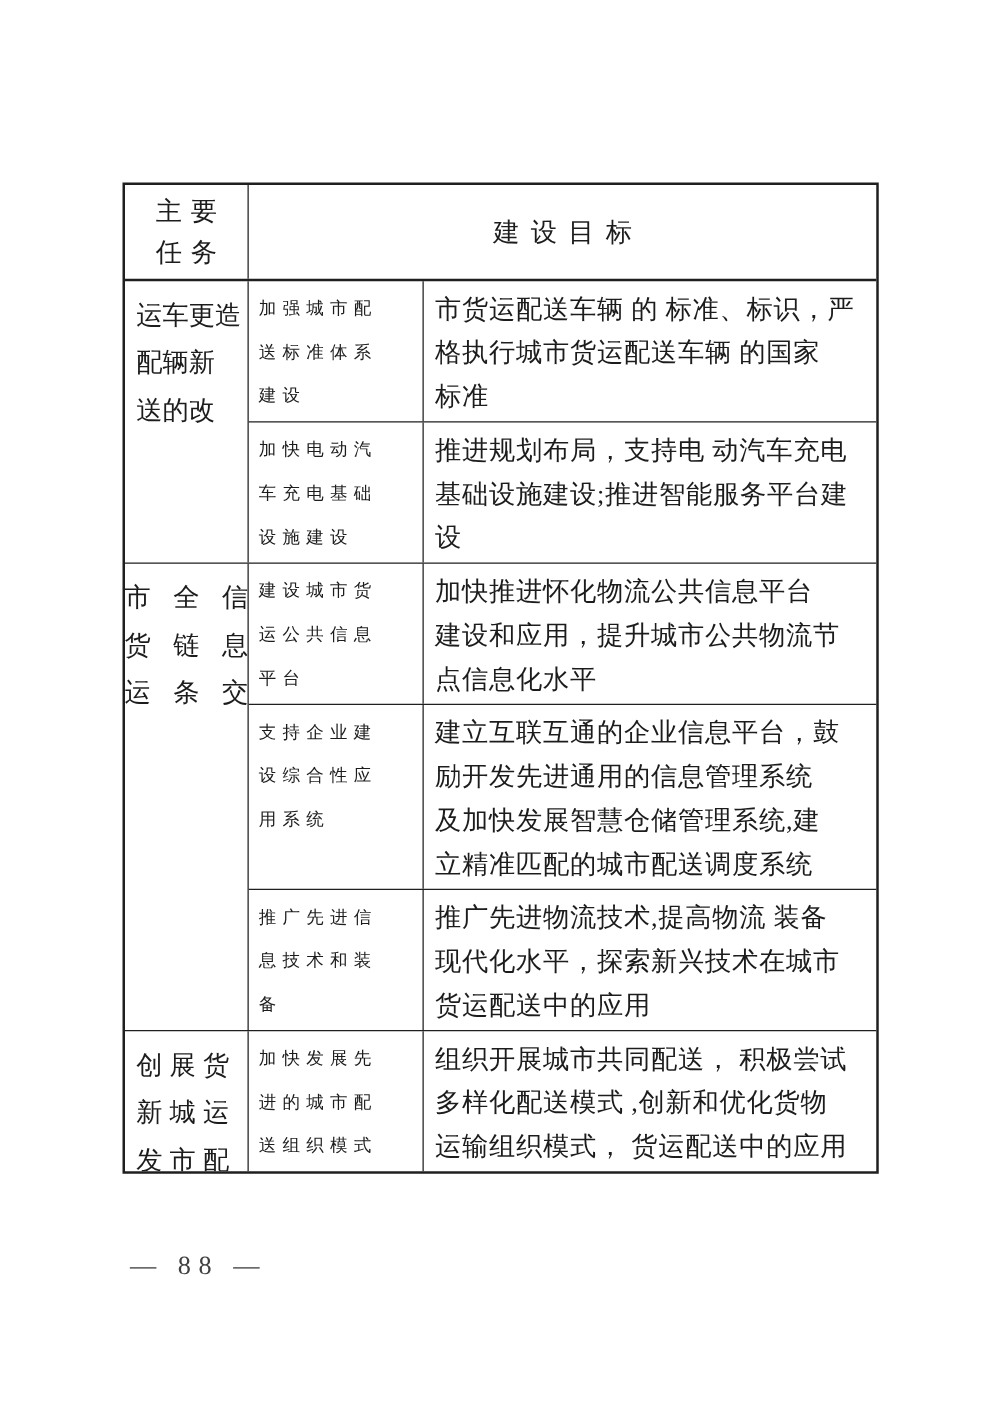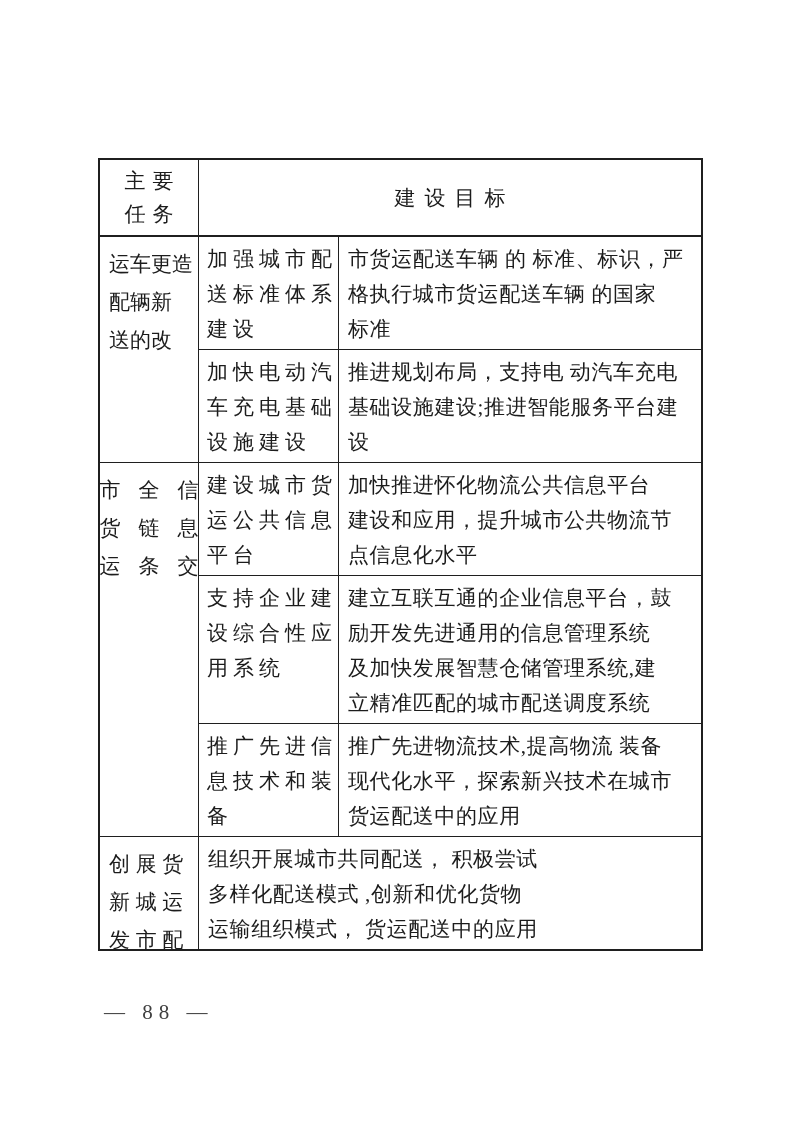--- a/index.html
+++ b/index.html
@@ -6,21 +6,21 @@
   html,body { background:#ffffff; }
   .page {
     position:relative;
     width:793px; height:1122px;
     background:#ffffff;
     font-family:"Liberation Serif","DejaVu Serif",serif;
     color:#1c1c1c;
     overflow:hidden;
   }
   .doc-table {
-    position:absolute; left:98px; top:158px; width:605px;
+    position:absolute; left:98px; top:146px; width:605px;
     border:2px solid #1f1f1f;
     background:#ffffff;
   }
   
   .thead { display:flex; height:76px; border-bottom:1px solid #1f1f1f; }
   .th-task {
     width:99px; border-right:1px solid #1f1f1f;
     display:flex; flex-direction:column; justify-content:center; align-items:center;
     font-size:21px;
   }
@@ -40,21 +40,21 @@
   .g-center .task-cell { justify-content:center;gap:18px; }
   .task-line {
     line-height:38px; height:38px;
     text-align:justify; text-align-last:justify;
   }
   .rows { flex:1; display:flex; flex-direction:column; }
   .rrow { display:flex; flex:1; }
   .rrow + .rrow { border-top:1px solid #1f1f1f; }
   .sub-cell {
     width:140px; border-right:1px solid #1f1f1f;
-    font-size:21px; padding:5px 3px 2px 8px; overflow:hidden;
+    font-size:14px; padding:5px 3px 2px 8px; overflow:hidden;
   }
   .sub-line { line-height:35px; letter-spacing:5px; white-space:nowrap; }
   .goal-cell {
     flex:1; font-size:21px; padding:5px 6px 2px 9px; overflow:hidden;
   }
   .goal-line { line-height:35px; letter-spacing:0.6px; white-space:nowrap; }
   
   .page-footer {
     position:absolute; left:104px; top:1000px;
     font-size:21px; letter-spacing:6px;
@@ -161,20 +161,25 @@
     </div>
 
     <div class="group g-top">
       <div class="task-cell">
         <div class="task-line">创新发</div>
         <div class="task-line">展城市</div>
         <div class="task-line">货运配</div>
       </div>
       <div class="rows">
         <div class="rrow">
+          <div class="sub-cell">
+            <div class="sub-line">加快发展先</div>
+            <div class="sub-line">进的城市配</div>
+            <div class="sub-line">送组织模式</div>
+          </div>
           <div class="goal-cell">
             <div class="goal-line">组织开展城市共同配送， 积极尝试</div>
             <div class="goal-line">多样化配送模式 ,创新和优化货物</div>
             <div class="goal-line">运输组织模式， 货运配送中的应用</div>
           </div>
         </div>
       </div>
     </div>
 
   </div>

